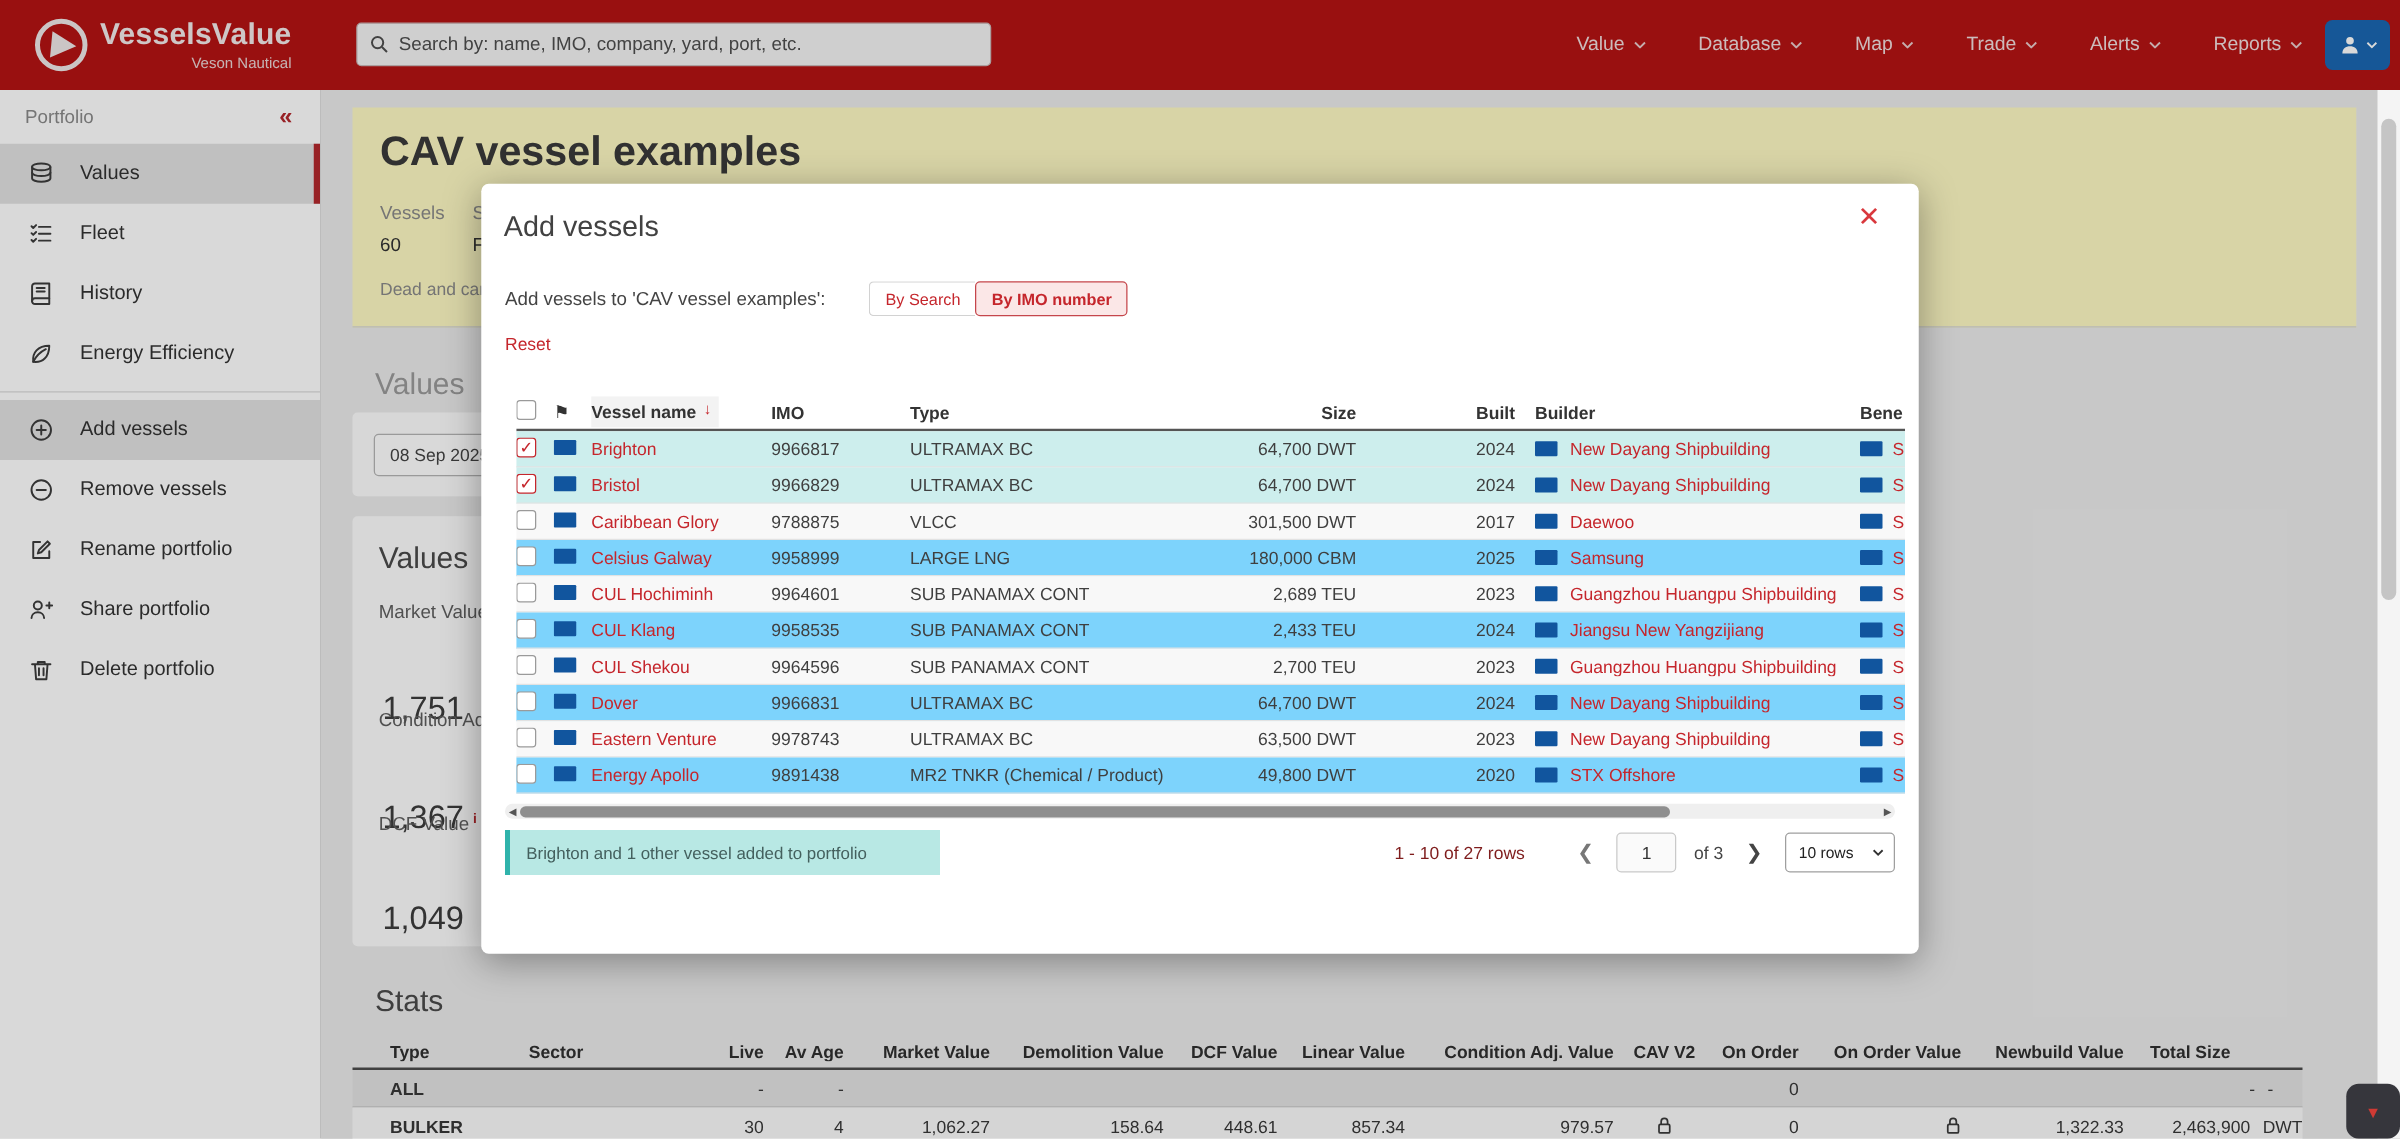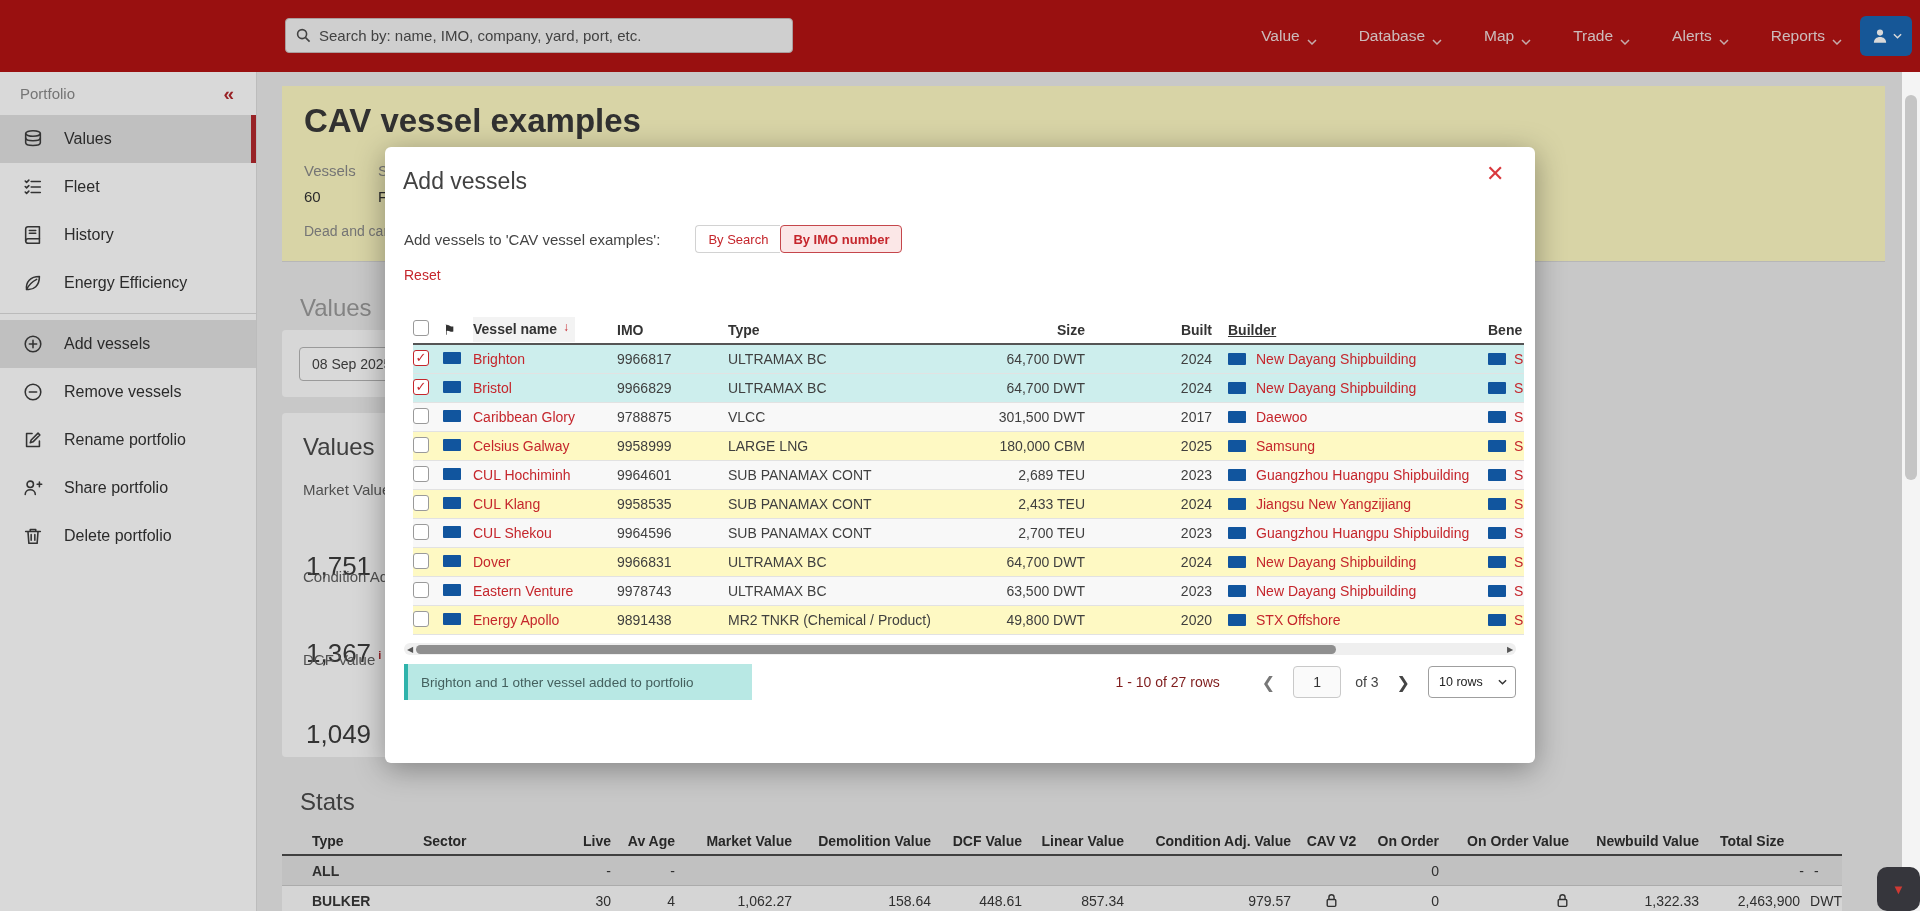--- a/index.html
+++ b/index.html
@@ -10,21 +10,21 @@
   
   .topbar { position:absolute; left:0; top:0; width:1920px; height:72px; background:#b41313; display:flex; align-items:center; z-index:10; }
   .brand { display:flex; align-items:center; margin-left:26px; width:215px; }
   .brand-text { margin-left:8px; }
   .brand-name { color:#f3eaea; font-size:24px; font-weight:700; letter-spacing:.2px; line-height:1; }
   .brand-sub { color:#e9d4d4; font-size:12px; text-align:right; margin-top:3px; }
   .searchbar { position:absolute; left:285px; top:18px; width:508px; height:35px; background:#f4f4f4; border:1px solid #c9baba; border-radius:4px; display:flex; align-items:center; padding:0 10px; }
   .searchbar input { border:none; outline:none; background:transparent; font-size:15px; color:#444; width:100%; margin-left:8px; font-family:inherit; }
   .searchbar input::placeholder { color:#4e4e4e; }
   .nav { position:absolute; right:78px; top:0; height:72px; display:flex; align-items:center; gap:42px; }
-  .nav-item { color:#f0dcdc; font-size:15.5px; display:flex; align-items:flex-end; gap:7px; cursor:pointer; }
+  .nav-item { color:#f0dcdc; font-size:15.5px; display:flex; align-items:center; gap:7px; cursor:pointer; }
   .user-btn { position:absolute; right:8px; top:16px; width:52px; height:40px; background:#1b67b2; border-radius:6px; display:flex; align-items:center; justify-content:center; gap:4px; }
 
   
   .sidebar { position:absolute; left:0; top:72px; width:257px; height:839px; background:#ffffff; border-right:1px solid #ddd; z-index:5; }
   .sb-head { height:43px; display:flex; align-items:center; justify-content:space-between; padding:0 22px 0 20px; }
   .sb-title { color:#8a8a8a; font-size:15px; }
   .sb-collapse { color:#b3282d; font-size:19px; font-weight:700; cursor:pointer; line-height:1; }
   .sb-item { height:48px; display:flex; align-items:center; padding-left:22px; gap:20px; cursor:pointer; position:relative; }
   .sb-item .lbl { font-size:16px; color:#333; }
   .sb-item.active { background:#e2e2e2; }
@@ -78,21 +78,21 @@
   .tab.search { border:1px solid #d2d2d2; border-right:none; border-radius:4px 0 0 4px; background:#fff; }
   .tab.imo { border:1px solid #c5464b; border-radius:4px; background:#fbe7e7; font-weight:700; }
   .reset-link { position:absolute; left:19px; top:120px; font-size:14px; color:#c5262c; cursor:pointer; }
 
   .vtable { position:absolute; left:28px; top:169px; width:1111px; overflow:hidden; }
   .vrow { display:grid; grid-template-columns:30px 30px 144px 111px 230px 127px 127px 276px 100px; align-items:center; height:29px; font-size:14px; color:#3f3f3f; }
   .vrow.head { border-bottom:2px solid #555; color:#333; font-weight:700; height:29px; }
   .vrow.body { border-bottom:1px solid #e2e2e2; }
   .vrow.body.checked { background:#cdeeed; }
   .vrow.body.odd { background:#f8f8f8; }
-  .vrow.body.even { background:#fef9c3; }
+  .vrow.body.even { background:#7dd3fc; }
   .vc { white-space:nowrap; overflow:hidden; }
   .vr { text-align:right; }
   .vname { color:#c5262c; cursor:pointer; }
   .vbuilder { padding-left:16px; display:flex; align-items:center; gap:10px; color:#c5262c; }
   .vbene { display:flex; align-items:center; gap:8px; color:#c5262c; }
   .flag { width:18px; height:12px; background:#11559e; border-radius:1px; display:inline-block; flex:none; }
   .cb { width:16px; height:16px; border:1.5px solid #9a9a9a; border-radius:3px; background:#fff; display:inline-block; position:relative; cursor:pointer; }
   .cb.on { border-color:#c5262c; }
   .cb.on::after { content:"✓"; position:absolute; left:1.5px; top:-1px; font-size:13px; font-weight:700; color:#c5262c; }
   .name-head-box { display:inline-flex; align-items:flex-start; background:#f3f3f3; padding:4px 6px 5px 6px; margin-left:-6px; gap:6px; }
@@ -118,20 +118,32 @@
   .corner-btn { position:absolute; left:1877px; top:867px; width:43px; height:44px; background:#36363c; border-radius:10px; z-index:60; display:flex; align-items:center; justify-content:center; color:#cf3a34; font-size:13px; cursor:pointer; }
 
   svg { display:block; }
 </style>
 </head>
 <body>
 
 <div class="viewport">
 
   <header class="topbar">
+    <div class="brand">
+      <span>
+        <svg width="46" height="46" viewBox="0 0 46 46">
+          <circle cx="23" cy="23" r="19" fill="none" stroke="#efe8e8" stroke-width="4"></circle>
+          <path d="M16 12 L35 24 L14 33 Z" fill="#efe8e8"></path>
+        </svg>
+      </span>
+      <span class="brand-text">
+        <div class="brand-name">VesselsValue</div>
+        <div class="brand-sub">Veson Nautical</div>
+      </span>
+    </div>
     <div class="searchbar">
       <span>
         <svg width="15" height="15" viewBox="0 0 16 16">
             <circle cx="6.5" cy="6.5" r="4.8" fill="none" stroke="#4e4e4e" stroke-width="1.7"></circle>
             <path d="M10.2 10.2 L14.5 14.5" stroke="#4e4e4e" stroke-width="1.7"></path>
           </svg>
       </span>
       <input type="text" placeholder="Search by: name, IMO, company, yard, port, etc." style="">
     </div>
     <nav class="nav" id="nav-root">
@@ -405,21 +417,21 @@
         <span class="vc">
           <span class="name-head-box">
               <span>Vessel name</span>
               <span class="sort-arrow">↓</span>
             </span>
         </span>
         <span class="vc">IMO</span>
         <span class="vc">Type</span>
         <span class="vc vr">Size</span>
         <span class="vc vr">Built</span>
-        <span class="vc" style="padding-left:16px;text-decoration:underline;">Builder</span>
+        <span class="vc" style="padding-left:16px;">Builder</span>
         <span class="vc">Bene</span>
       </div>
       <div id="vessel-rows">
           <div class="vrow body checked">
             <span class="vc"><span class="cb on"></span></span>
             <span class="vc"><span class="flag"></span></span>
             <span class="vc vname">Brighton</span>
             <span class="vc">9966817</span>
             <span class="vc">ULTRAMAX BC</span>
             <span class="vc vr">64,700 DWT</span>

